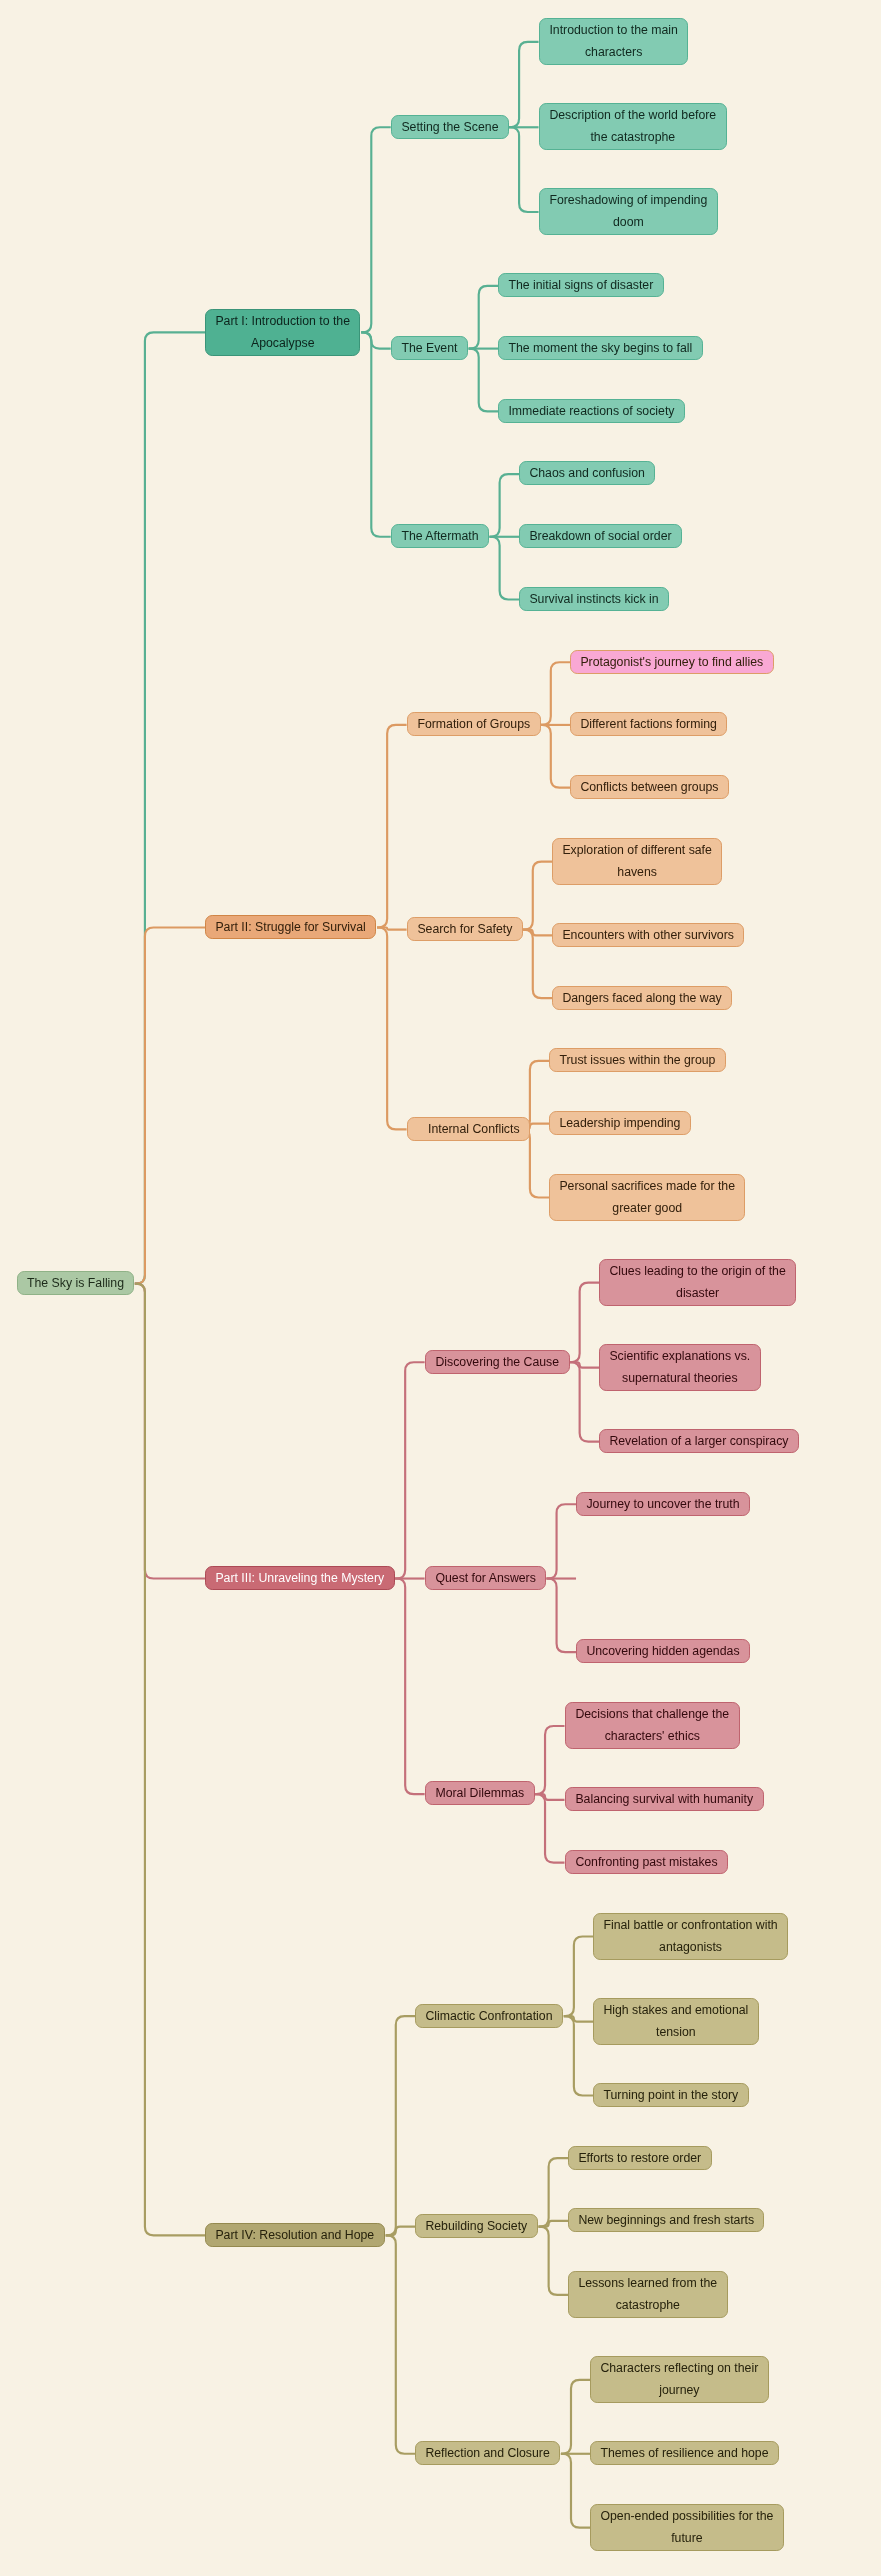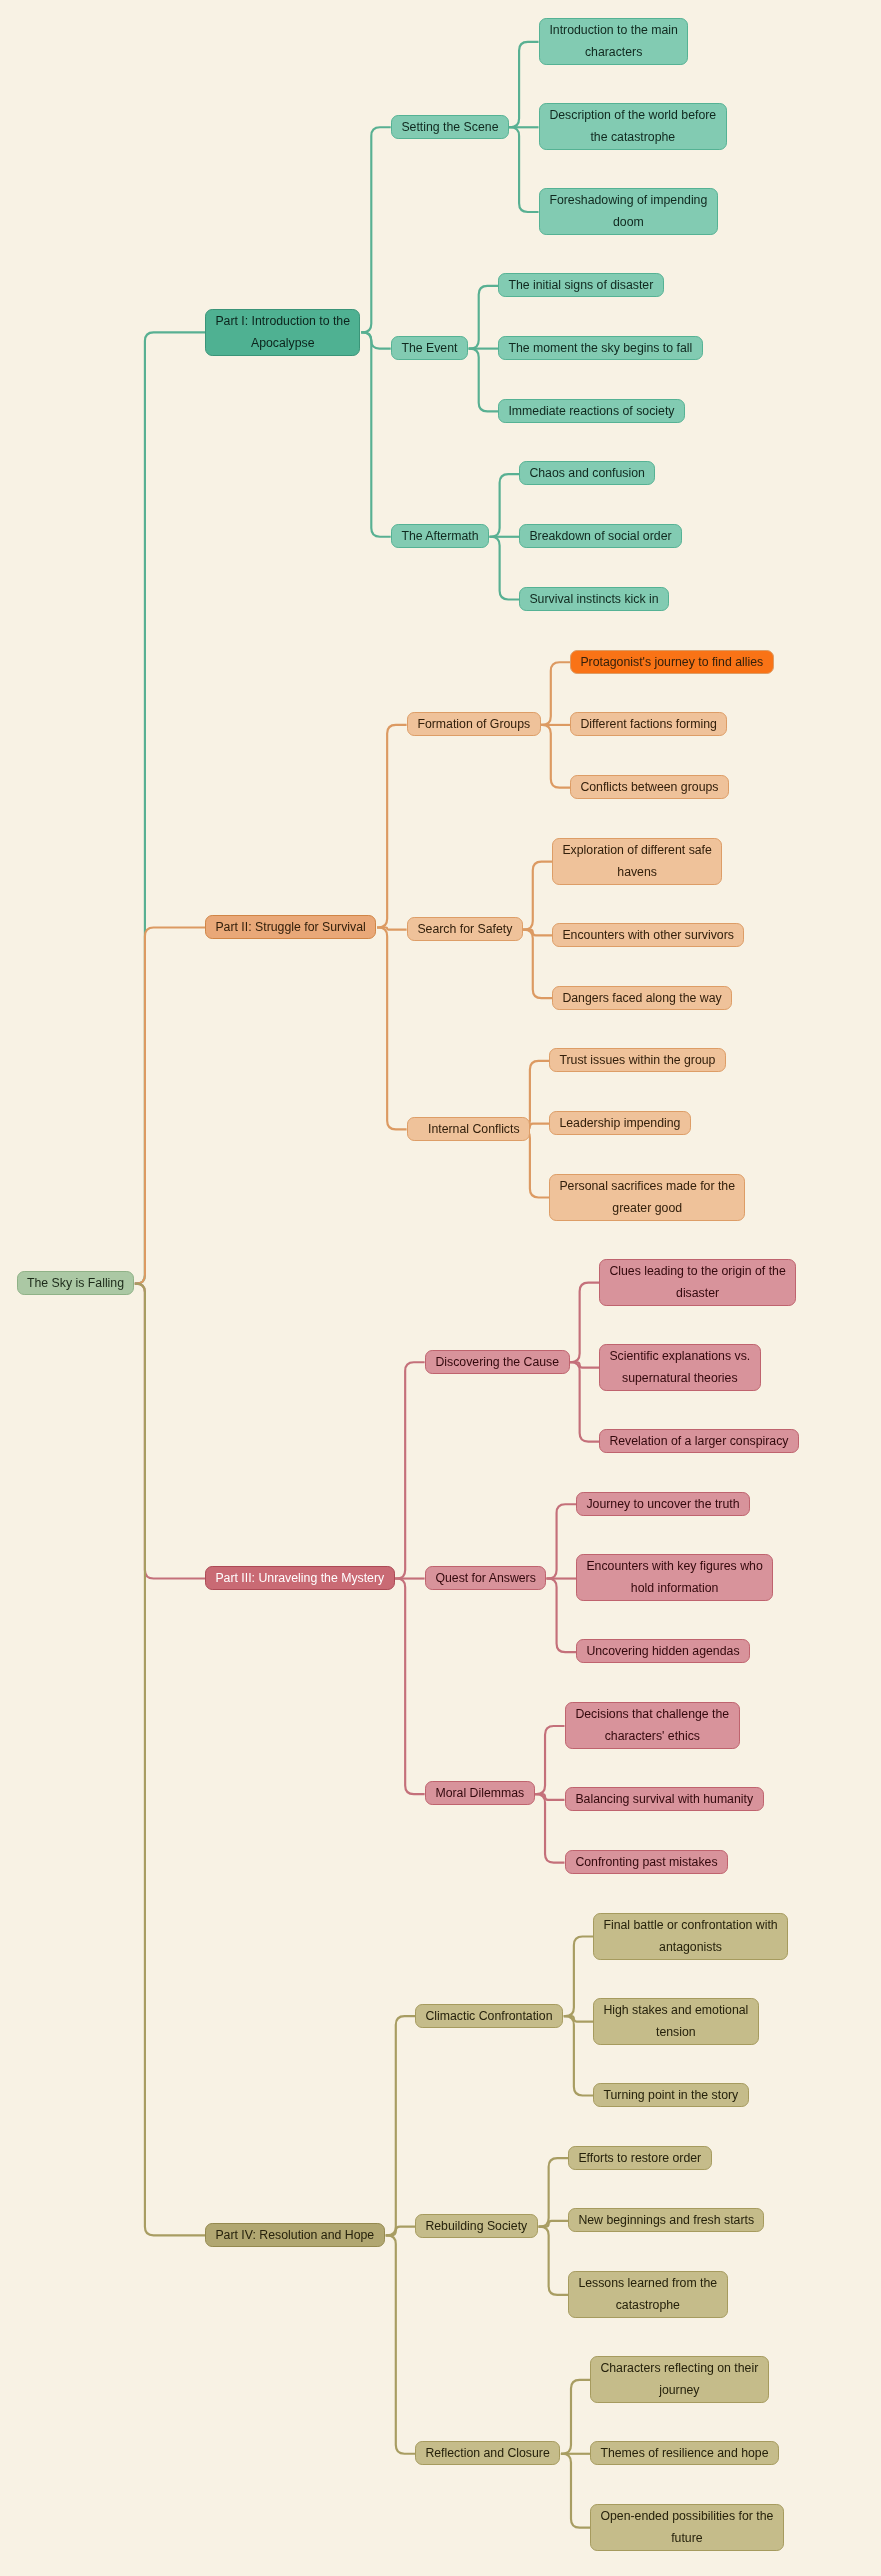--- a/index.html
+++ b/index.html
@@ -102,21 +102,21 @@
     <div class="node l2" style="background: rgb(130, 203, 178); border-color: rgb(85, 178, 148); color: rgb(16, 41, 31); left: 391px; top: 336px;">The Event</div>
     <div class="node l3" style="background: rgb(130, 203, 178); border-color: rgb(85, 178, 148); color: rgb(16, 41, 31); left: 498px; top: 273px; text-align: right;">The initial signs of disaster</div>
     <div class="node l3" style="background: rgb(130, 203, 178); border-color: rgb(85, 178, 148); color: rgb(16, 41, 31); left: 498px; top: 336px;">The moment the sky begins to fall</div>
     <div class="node l3" style="background: rgb(130, 203, 178); border-color: rgb(85, 178, 148); color: rgb(16, 41, 31); left: 498px; top: 399px;">Immediate reactions of society</div>
     <div class="node l2" style="background: rgb(130, 203, 178); border-color: rgb(85, 178, 148); color: rgb(16, 41, 31); left: 391px; top: 524px;">The Aftermath</div>
     <div class="node l3" style="background: rgb(130, 203, 178); border-color: rgb(85, 178, 148); color: rgb(16, 41, 31); left: 519px; top: 461px;">Chaos and confusion</div>
     <div class="node l3" style="background: rgb(130, 203, 178); border-color: rgb(85, 178, 148); color: rgb(16, 41, 31); left: 519px; top: 524px;">Breakdown of social order</div>
     <div class="node l3" style="background: rgb(130, 203, 178); border-color: rgb(85, 178, 148); color: rgb(16, 41, 31); left: 519px; top: 587px;">Survival instincts kick in</div>
     <div class="node l1" style="background: rgb(233, 168, 120); border-color: rgb(208, 133, 70); color: rgb(51, 32, 12); left: 205px; top: 915px;">Part II: Struggle for Survival</div>
     <div class="node l2" style="background: rgb(239, 194, 154); border-color: rgb(221, 157, 102); color: rgb(51, 32, 12); left: 407px; top: 712px;">Formation of Groups</div>
-    <div class="node l3" style="background: #f97316; border-color: rgb(221, 157, 102); color: rgb(51, 32, 12); left: 570px; top: 650px;">Protagonist's journey to find allies</div>
+    <div class="node l3" style="background: #f9a8d4; border-color: rgb(221, 157, 102); color: rgb(51, 32, 12); left: 570px; top: 650px;">Protagonist's journey to find allies</div>
     <div class="node l3" style="background: rgb(239, 194, 154); border-color: rgb(221, 157, 102); color: rgb(51, 32, 12); left: 570px; top: 712px;">Different factions forming</div>
     <div class="node l3" style="background: rgb(239, 194, 154); border-color: rgb(221, 157, 102); color: rgb(51, 32, 12); left: 570px; top: 775px;">Conflicts between groups</div>
     <div class="node l2" style="background: rgb(239, 194, 154); border-color: rgb(221, 157, 102); color: rgb(51, 32, 12); left: 407px; top: 917px;">Search for Safety</div>
     <div class="node l3" style="background: rgb(239, 194, 154); border-color: rgb(221, 157, 102); color: rgb(51, 32, 12); left: 552px; top: 838px;">Exploration of different safe
 havens</div>
     <div class="node l3" style="background: rgb(239, 194, 154); border-color: rgb(221, 157, 102); color: rgb(51, 32, 12); left: 552px; top: 923px;">Encounters with other survivors</div>
     <div class="node l3" style="background: rgb(239, 194, 154); border-color: rgb(221, 157, 102); color: rgb(51, 32, 12); left: 552px; top: 986px;">Dangers faced along the way</div>
     <div class="node l2" style="background: rgb(239, 194, 154); border-color: rgb(221, 157, 102); color: rgb(51, 32, 12); left: 407px; top: 1117px; padding-left: 20px;">Internal Conflicts</div>
     <div class="node l3" style="background: rgb(239, 194, 154); border-color: rgb(221, 157, 102); color: rgb(51, 32, 12); left: 549px; top: 1048px;">Trust issues within the group</div>
     <div class="node l3" style="background: rgb(239, 194, 154); border-color: rgb(221, 157, 102); color: rgb(51, 32, 12); left: 549px; top: 1111px;">Leadership impending</div>
@@ -124,22 +124,20 @@
 greater good</div>
     <div class="node l1" style="background: rgb(201, 106, 116); border-color: rgb(172, 74, 85); color: rgb(255, 255, 255); left: 205px; top: 1566px;">Part III: Unraveling the Mystery</div>
     <div class="node l2" style="background: rgb(216, 147, 155); border-color: rgb(191, 99, 110); color: rgb(51, 9, 13); left: 425px; top: 1350px;">Discovering the Cause</div>
     <div class="node l3" style="background: rgb(216, 147, 155); border-color: rgb(191, 99, 110); color: rgb(51, 9, 13); left: 599px; top: 1259px;">Clues leading to the origin of the
 disaster</div>
     <div class="node l3" style="background: rgb(216, 147, 155); border-color: rgb(191, 99, 110); color: rgb(51, 9, 13); left: 599px; top: 1344px;">Scientific explanations vs.
 supernatural theories</div>
     <div class="node l3" style="background: rgb(216, 147, 155); border-color: rgb(191, 99, 110); color: rgb(51, 9, 13); left: 599px; top: 1429px;">Revelation of a larger conspiracy</div>
     <div class="node l2" style="background: rgb(216, 147, 155); border-color: rgb(191, 99, 110); color: rgb(51, 9, 13); left: 425px; top: 1566px;">Quest for Answers</div>
     <div class="node l3" style="background: rgb(216, 147, 155); border-color: rgb(191, 99, 110); color: rgb(51, 9, 13); left: 576px; top: 1492px;">Journey to uncover the truth</div>
-    <div class="node l3" style="background: rgb(216, 147, 155); border-color: rgb(191, 99, 110); color: rgb(51, 9, 13); left: 576px; top: 1554px;">Encounters with key figures who
-hold information</div>
     <div class="node l3" style="background: rgb(216, 147, 155); border-color: rgb(191, 99, 110); color: rgb(51, 9, 13); left: 576px; top: 1639px;">Uncovering hidden agendas</div>
     <div class="node l2" style="background: rgb(216, 147, 155); border-color: rgb(191, 99, 110); color: rgb(51, 9, 13); left: 425px; top: 1781px;">Moral Dilemmas</div>
     <div class="node l3" style="background: rgb(216, 147, 155); border-color: rgb(191, 99, 110); color: rgb(51, 9, 13); left: 565px; top: 1702px;">Decisions that challenge the
 characters' ethics</div>
     <div class="node l3" style="background: rgb(216, 147, 155); border-color: rgb(191, 99, 110); color: rgb(51, 9, 13); left: 565px; top: 1787px;">Balancing survival with humanity</div>
     <div class="node l3" style="background: rgb(216, 147, 155); border-color: rgb(191, 99, 110); color: rgb(51, 9, 13); left: 565px; top: 1850px;">Confronting past mistakes</div>
     <div class="node l1" style="background: rgb(177, 167, 113); border-color: rgb(148, 137, 78); color: rgb(38, 34, 12); left: 205px; top: 2223px;">Part IV: Resolution and Hope</div>
     <div class="node l2" style="background: rgb(197, 188, 138); border-color: rgb(166, 155, 94); color: rgb(38, 34, 12); left: 415px; top: 2004px;">Climactic Confrontation</div>
     <div class="node l3" style="background: rgb(197, 188, 138); border-color: rgb(166, 155, 94); color: rgb(38, 34, 12); left: 593px; top: 1913px;">Final battle or confrontation with
 antagonists</div>

